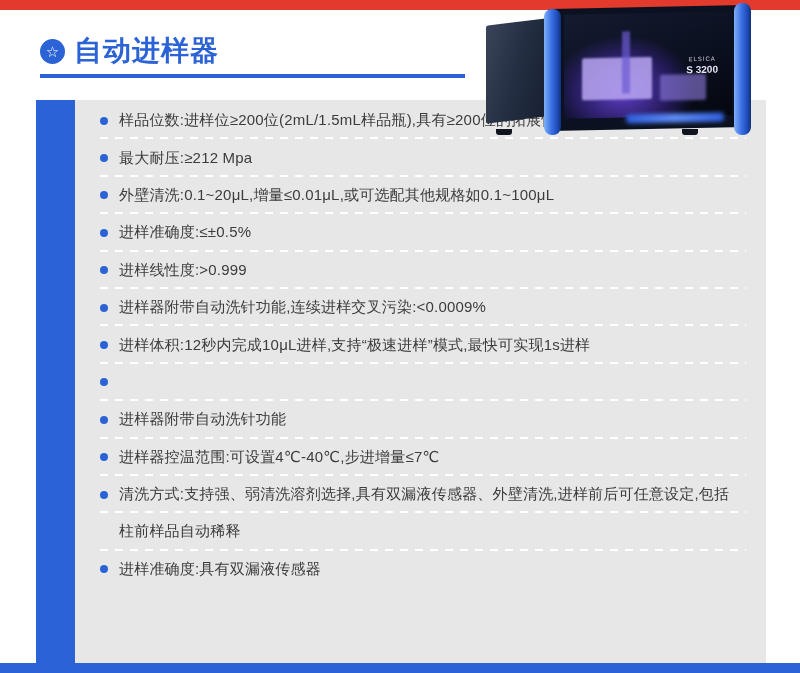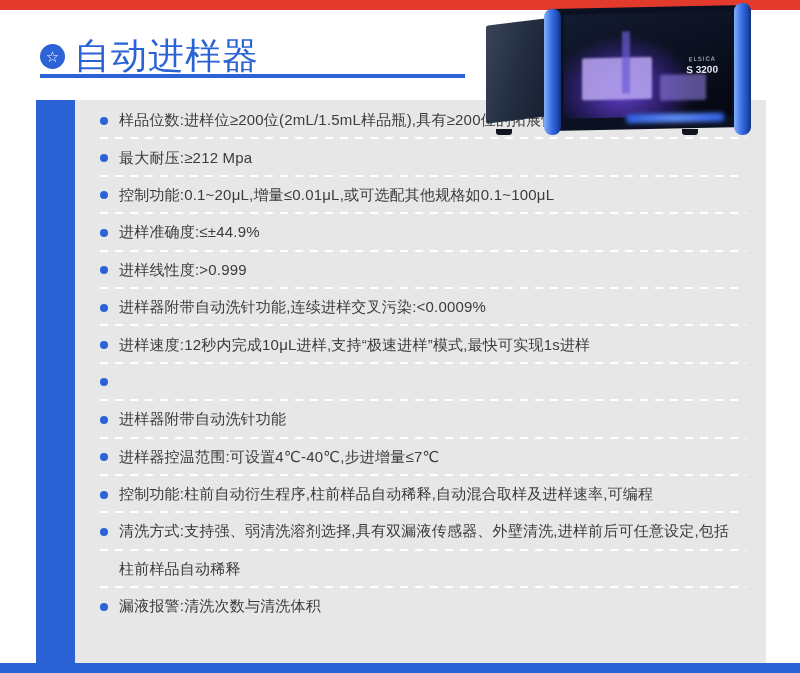--- a/index.html
+++ b/index.html
@@ -14,21 +14,21 @@
   .top-strip    { position:absolute; left:0; top:0; width:800px; height:10px; background:#e23a2d; }
   .bottom-strip { position:absolute; left:0; bottom:0; width:800px; height:10px; background:#2b63d6; }
 
   
   .header { position:absolute; left:40px; top:32px; display:flex; align-items:center; gap:9px; z-index:3; }
   .badge {
     width:25px; height:25px; border-radius:50%; background:#2b63d6;
     display:flex; align-items:center; justify-content:center;
     color:#ffffff; font-size:15px; font-weight:bold; line-height:1;
   }
-  .page-title { color:#2b63d6; font-size:36px; font-weight:normal; letter-spacing:1px; }
+  .page-title { color:#2b63d6; font-size:28px; font-weight:bold; letter-spacing:1px; }
   .title-underline { position:absolute; left:40px; top:74px; width:425px; height:4px; background:#2b63d6; z-index:3; }
 
   
   .device { position:absolute; left:486px; top:3px; width:262px; height:132px; z-index:4; }
   .dev-side {
     position:absolute; left:0; top:18px; width:78px; height:98px;
     background:linear-gradient(105deg,#39445a 0%,#232d41 45%,#121a2a 100%);
     transform:skewY(-7deg); border-radius:2px;
   }
   .dev-front {
@@ -116,61 +116,57 @@
     <div class="spec-row">
         <span class="bullet"></span>
         <span class="spec-text">样品位数:进样位≥200位(2mL/1.5mL样品瓶),具有≥200位的拓展性</span>
       </div>
     <div class="spec-row">
         <span class="bullet"></span>
         <span class="spec-text">最大耐压:≥212 Mpa</span>
       </div>
     <div class="spec-row">
         <span class="bullet"></span>
-        <span class="spec-text">控制功能:0.1~20μL,增量≤0.01μL,或可选配其他规格如0.1~100μL</span>
+        <span class="spec-text">外壁清洗:0.1~20μL,增量≤0.01μL,或可选配其他规格如0.1~100μL</span>
       </div>
     <div class="spec-row">
         <span class="bullet"></span>
-        <span class="spec-text">进样准确度:≤±44.9%</span>
+        <span class="spec-text">进样准确度:≤±0.5%</span>
       </div>
     <div class="spec-row">
         <span class="bullet"></span>
         <span class="spec-text">进样线性度:&gt;0.999</span>
       </div>
     <div class="spec-row">
         <span class="bullet"></span>
         <span class="spec-text">进样器附带自动洗针功能,连续进样交叉污染:&lt;0.0009%</span>
       </div>
     <div class="spec-row">
         <span class="bullet"></span>
-        <span class="spec-text">进样速度:12秒内完成10μL进样,支持“极速进样”模式,最快可实现1s进样</span>
+        <span class="spec-text">进样体积:12秒内完成10μL进样,支持“极速进样”模式,最快可实现1s进样</span>
       </div>
     <div class="spec-row">
         <span class="bullet"></span>
       </div>
     <div class="spec-row">
         <span class="bullet"></span>
         <span class="spec-text">进样器附带自动洗针功能</span>
       </div>
     <div class="spec-row">
         <span class="bullet"></span>
         <span class="spec-text">进样器控温范围:可设置4℃-40℃,步进增量≤7℃</span>
       </div>
     <div class="spec-row">
         <span class="bullet"></span>
-        <span class="spec-text">控制功能:柱前自动衍生程序,柱前样品自动稀释,自动混合取样及进样速率,可编程</span>
-      </div>
-    <div class="spec-row">
-        <span class="bullet"></span>
         <span class="spec-text">清洗方式:支持强、弱清洗溶剂选择,具有双漏液传感器、外壁清洗,进样前后可任意设定,包括</span>
       </div>
     <div class="spec-row no-bullet">
         <span class="bullet"></span>
         <span class="spec-text">柱前样品自动稀释</span>
       </div>
     <div class="spec-row">
         <span class="bullet"></span>
-        <span class="spec-text">漏液报警:清洗次数与清洗体积</span>
+        <span class="spec-text">进样准确度:具有双漏液传感器</span>
       </div>
   </div>
 </div>
 
 <div class="bottom-strip"></div>
 
 </body></html>

